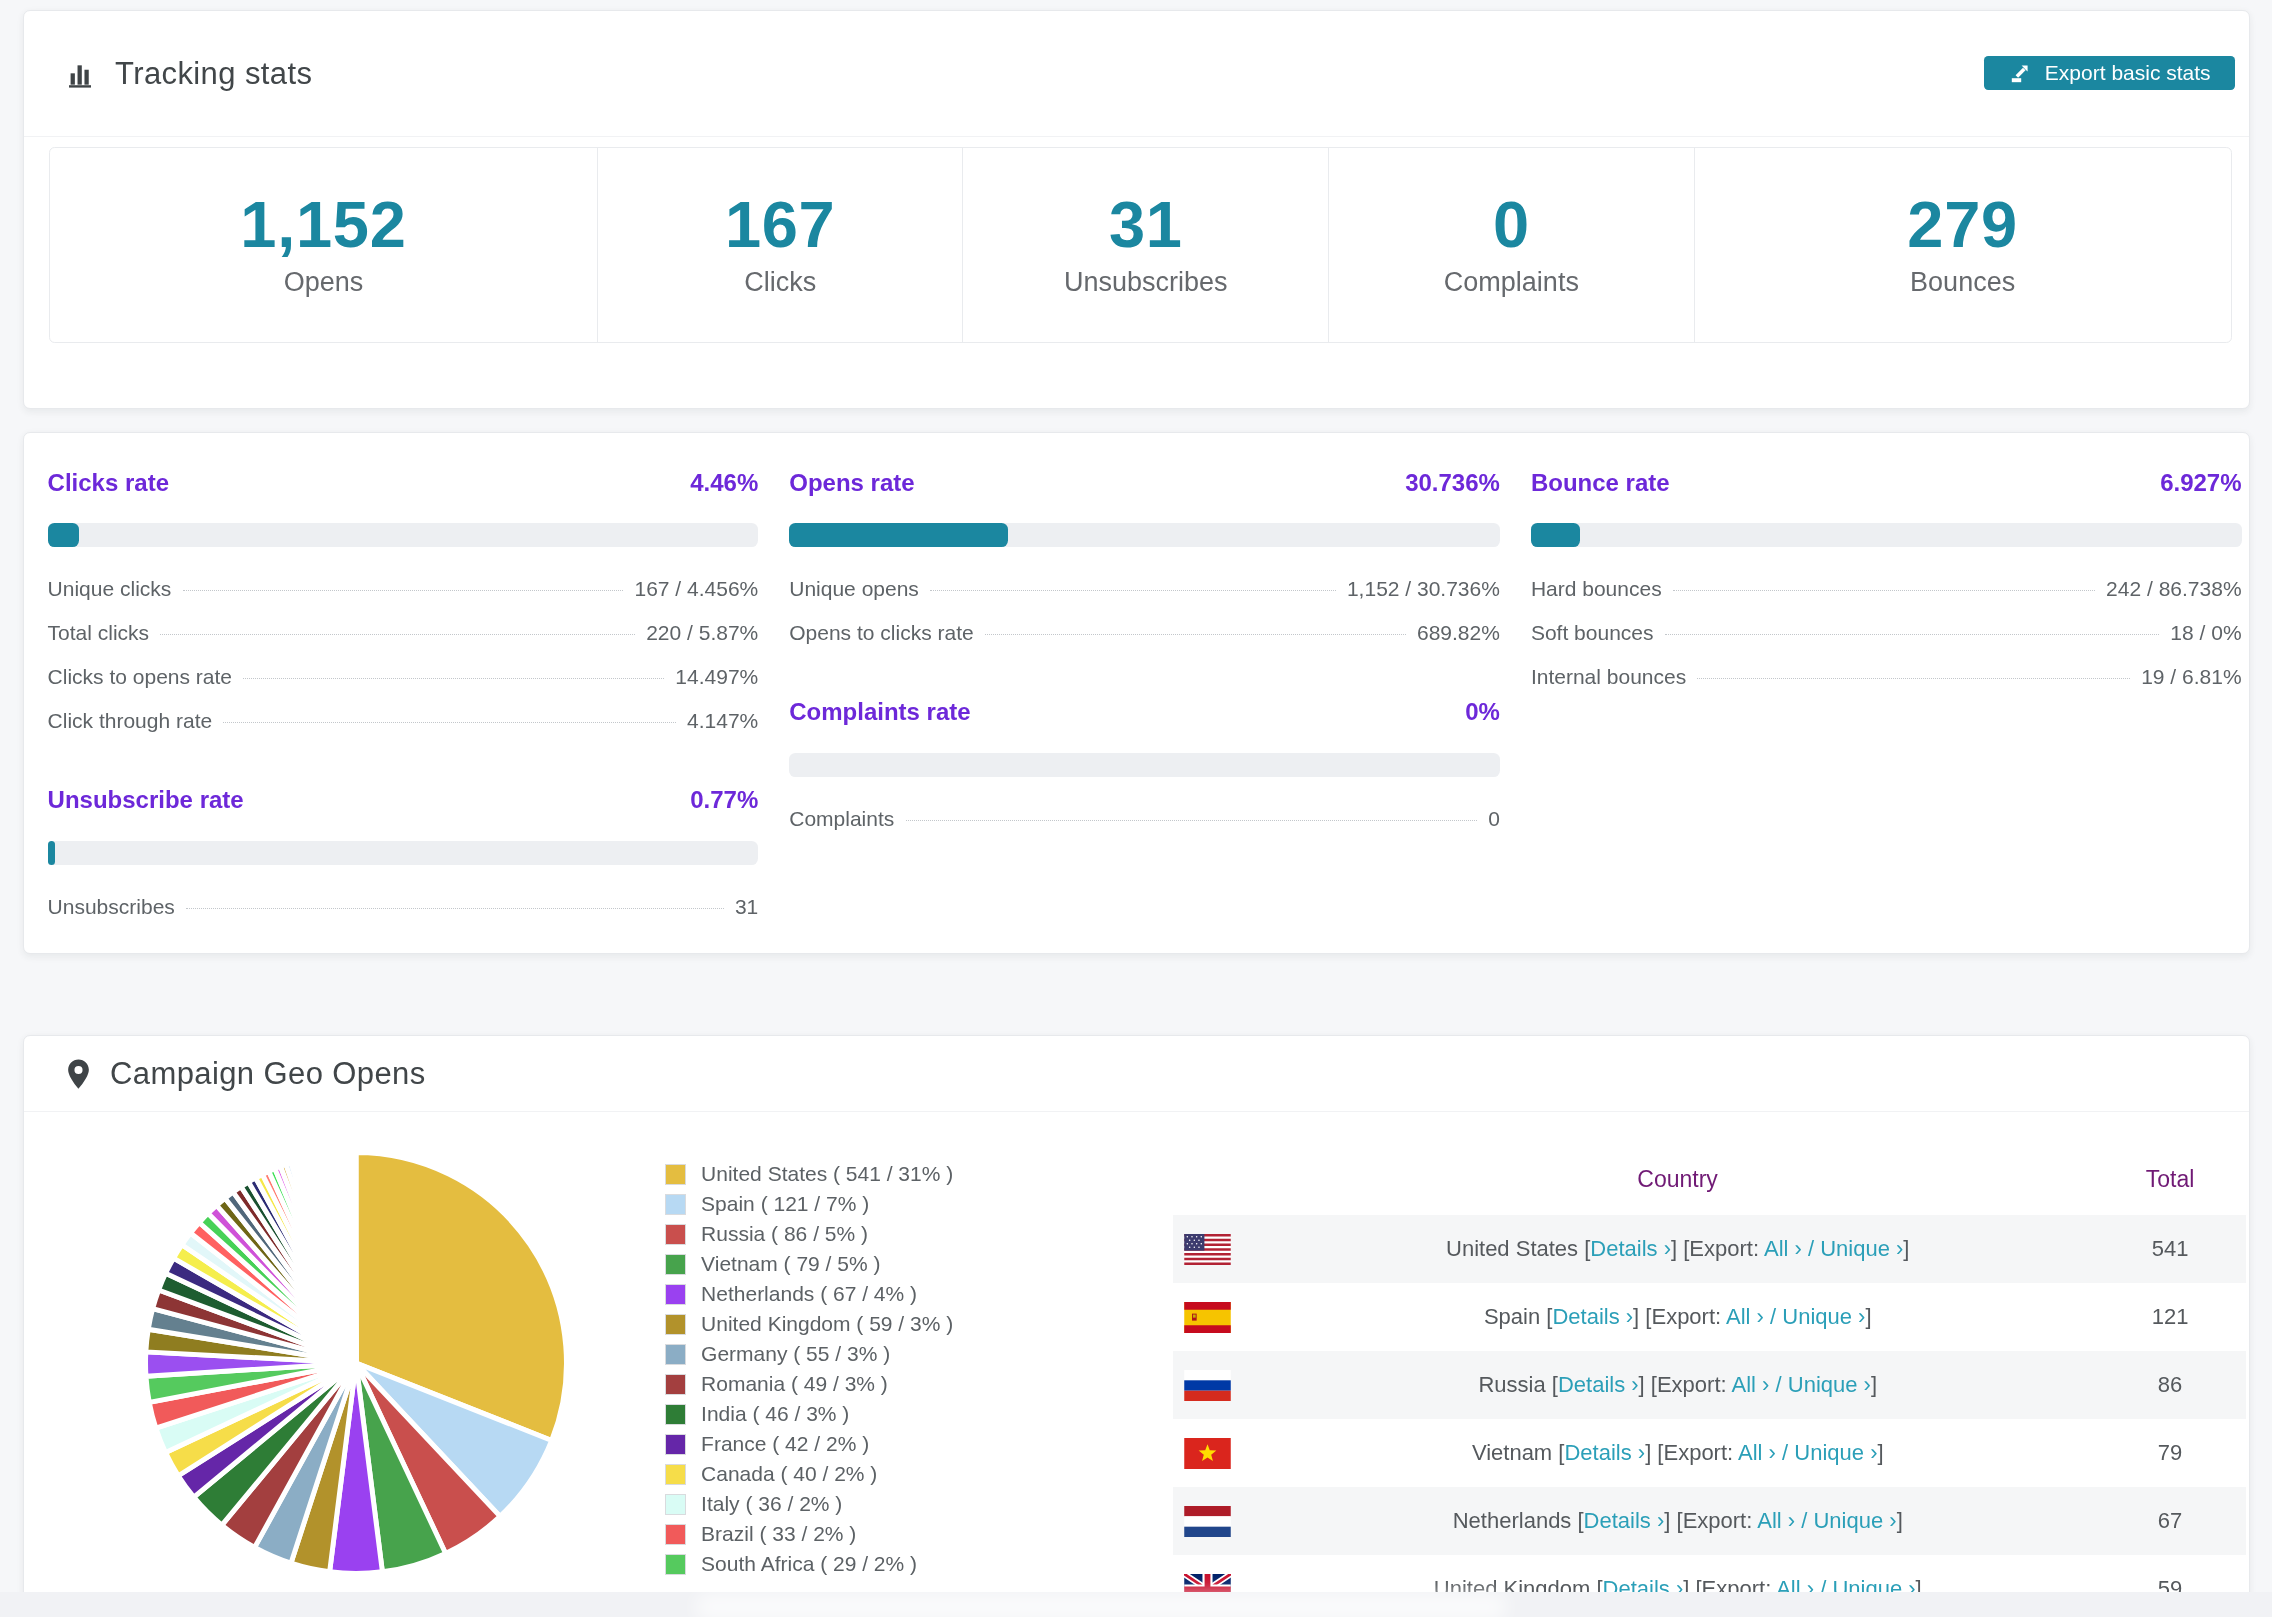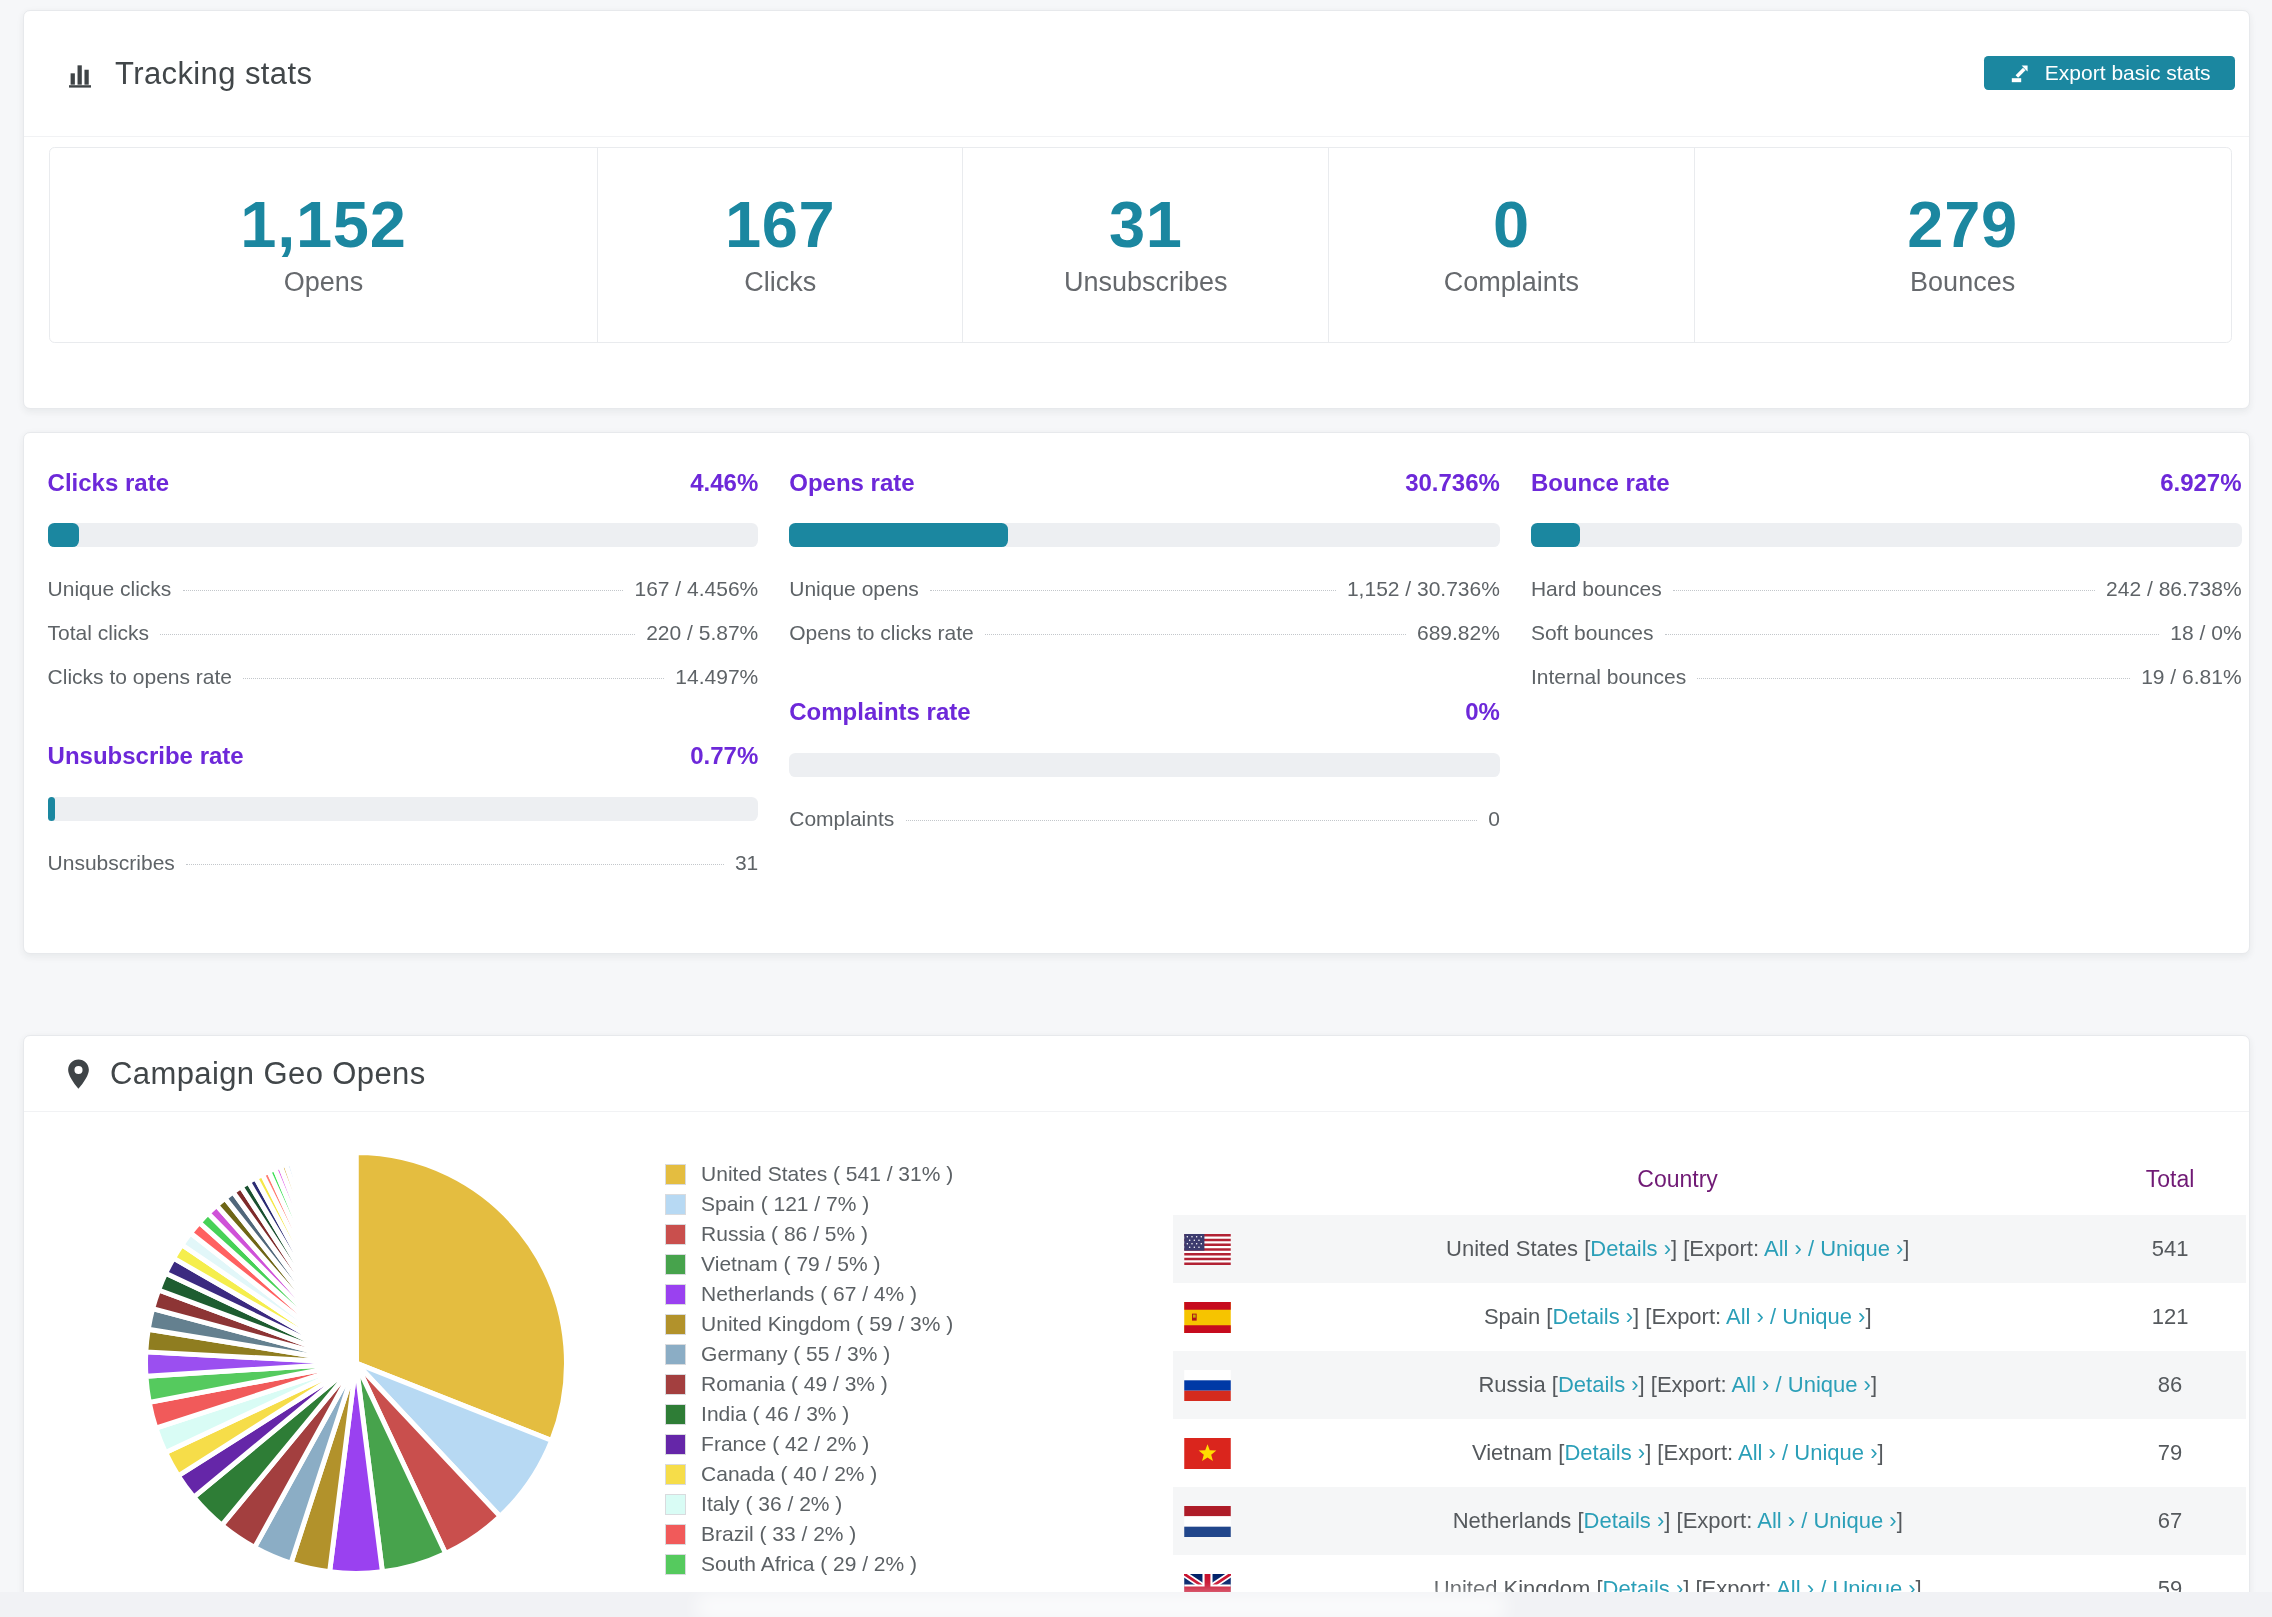--- a/index.html
+++ b/index.html
@@ -154,20 +154,25 @@
             </div>
             <div class="rate-row">
               <span class="rl">Total clicks</span>
               <span class="leader"></span>
               <span class="rv">220 / 5.87%</span>
             </div>
             <div class="rate-row">
               <span class="rl">Clicks to opens rate</span>
               <span class="leader"></span>
               <span class="rv">14.497%</span>
+            </div>
+            <div class="rate-row">
+              <span class="rl">Click through rate</span>
+              <span class="leader"></span>
+              <span class="rv">4.147%</span>
             </div>
           </div>
         </div>
         <div class="rate-block">
           <div class="rate-head">
             <span>Unsubscribe rate</span>
             <span>0.77%</span>
           </div>
           <div class="rate-bar">
             <div class="rate-fill" style="width: 7px;"></div>

